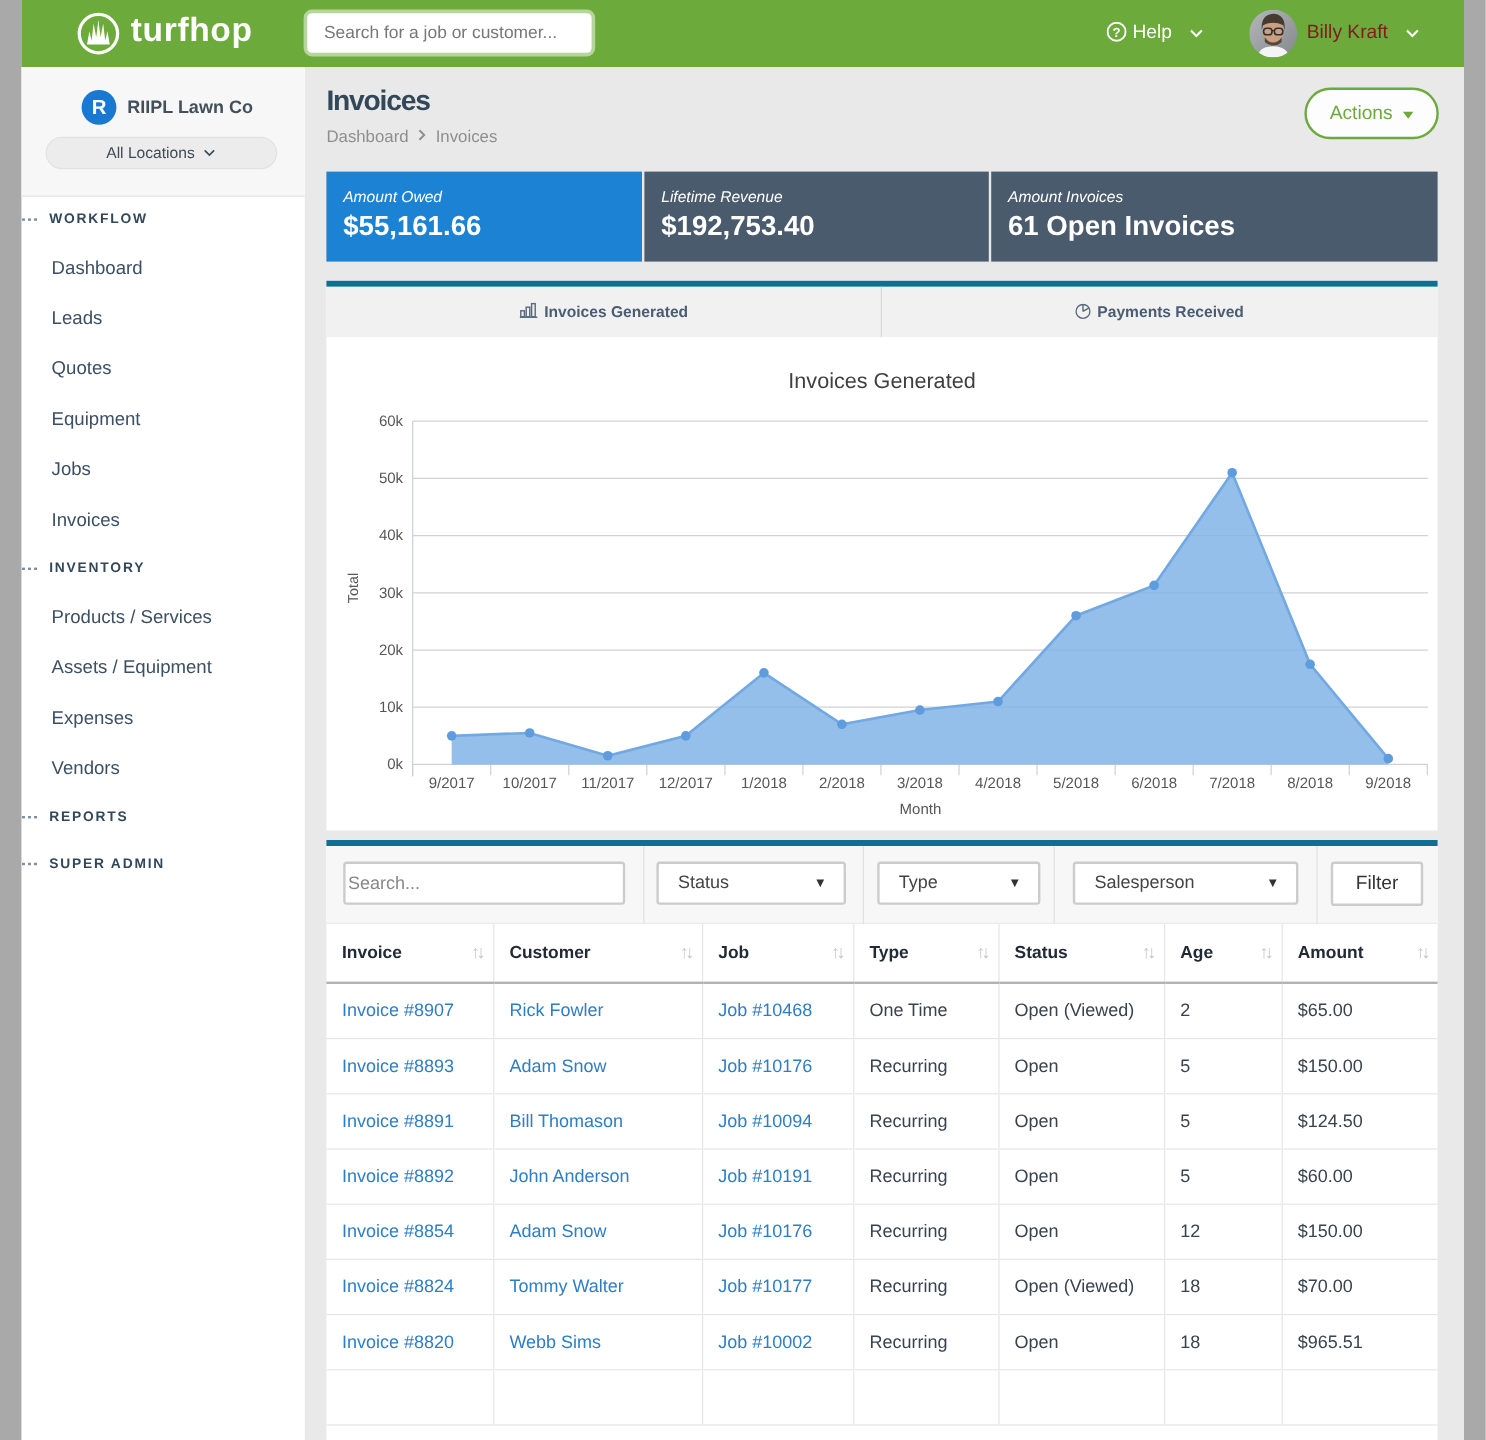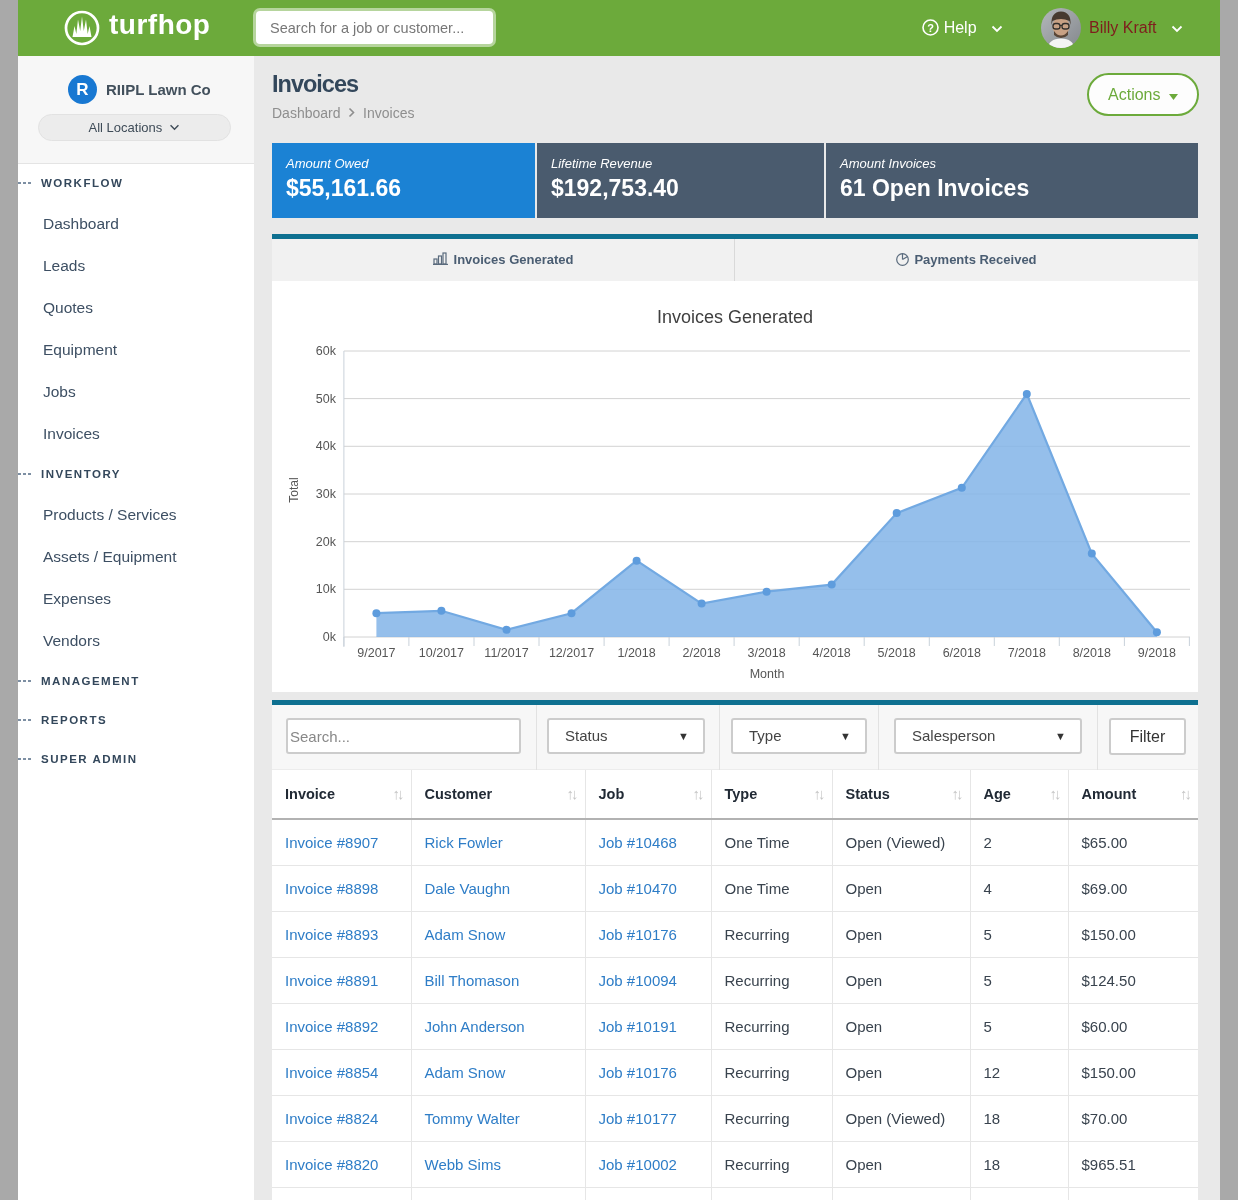--- a/index.html
+++ b/index.html
@@ -113,21 +113,20 @@
       <div class="navitem">Leads</div>
       <div class="navitem">Quotes</div>
       <div class="navitem">Equipment</div>
       <div class="navitem">Jobs</div>
       <div class="navitem">Invoices</div>
       <div class="navsec"><span class="dash"></span>INVENTORY</div>
       <div class="navitem">Products / Services</div>
       <div class="navitem">Assets / Equipment</div>
       <div class="navitem">Expenses</div>
       <div class="navitem">Vendors</div>
-      <div class="navsec"><span class="dash"></span>MANAGEMENT</div>
       <div class="navsec"><span class="dash"></span>REPORTS</div>
       <div class="navsec"><span class="dash"></span>SUPER ADMIN</div>
     </div>
   </div>
   <div id="main">
     <div id="pagetitle">Invoices</div>
     <div id="breadcrumb">Dashboard &nbsp;<svg width="7" height="11" viewBox="0 0 7 11">
           <path d="M1.5 1.5 L5.5 5.5 L1.5 9.5" stroke="#8e8e8e" stroke-width="1.6" fill="none"></path>
         </svg>&nbsp; Invoices</div>
     <div id="actions">Actions <svg width="9" height="6" viewBox="0 0 9 6" style="margin-left:4px">
@@ -256,29 +255,20 @@
         <tr>
               <td><a>Invoice #8907</a></td>
               <td><a>Rick Fowler</a></td>
               <td><a>Job #10468</a></td>
               <td>One Time</td>
               <td>Open (Viewed)</td>
               <td>2</td>
               <td>$65.00</td>
             </tr>
         <tr>
-              <td><a>Invoice #8898</a></td>
-              <td><a>Dale Vaughn</a></td>
-              <td><a>Job #10470</a></td>
-              <td>One Time</td>
-              <td>Open</td>
-              <td>4</td>
-              <td>$69.00</td>
-            </tr>
-        <tr>
               <td><a>Invoice #8893</a></td>
               <td><a>Adam Snow</a></td>
               <td><a>Job #10176</a></td>
               <td>Recurring</td>
               <td>Open</td>
               <td>5</td>
               <td>$150.00</td>
             </tr>
         <tr>
               <td><a>Invoice #8891</a></td>

